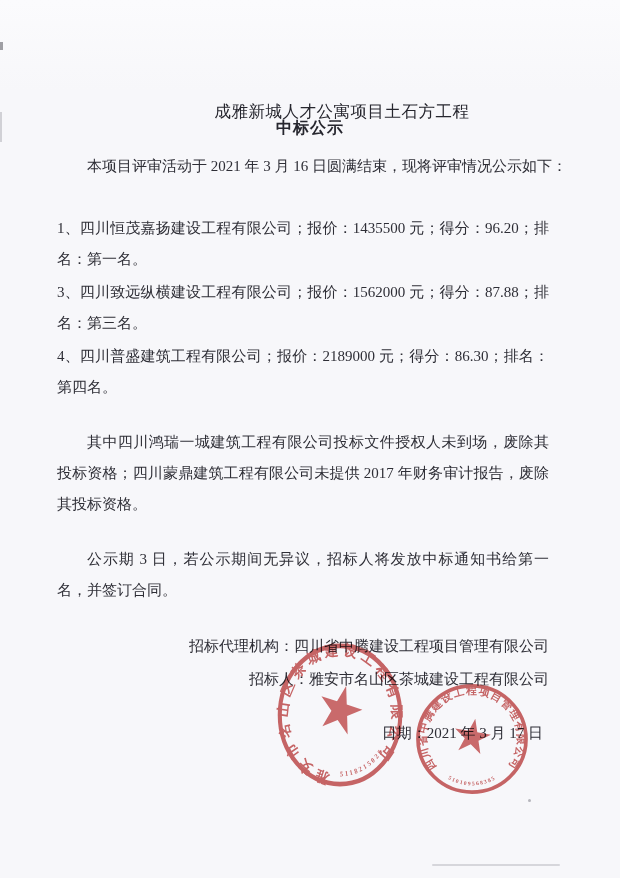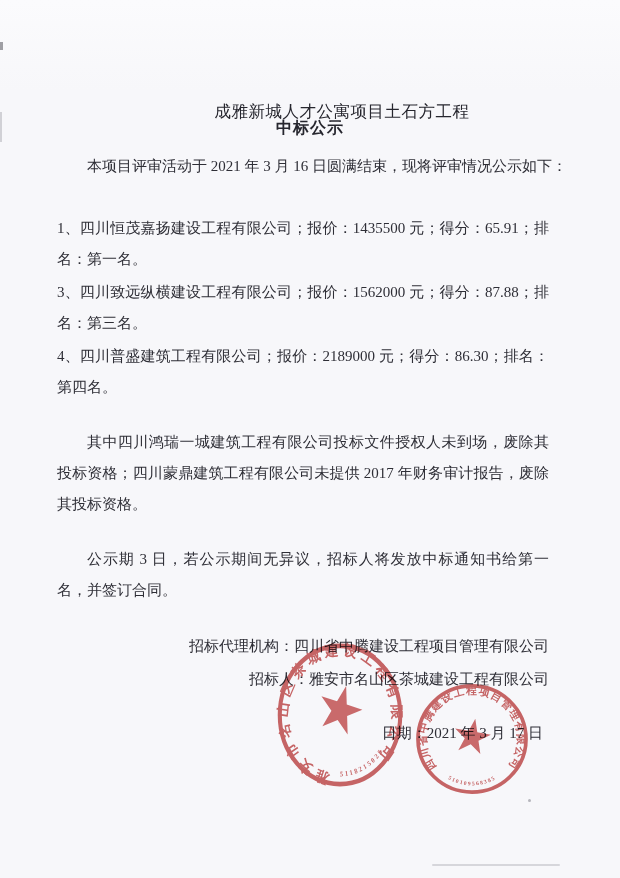--- a/index.html
+++ b/index.html
@@ -55,21 +55,21 @@
 
 <div class="page">
 
   <h1 class="doc-title">成雅新城人才公寓项目土石方工程</h1>
   <h2 class="doc-subtitle">中标公示</h2>
 
   <div class="content">
     <p class="intro indent">本项目评审活动于 2021 年 3 月 16 日圆满结束，现将评审情况公示如下：</p>
 
     <div>
-      <p class="bidder">1、四川恒茂嘉扬建设工程有限公司；报价：1435500 元；得分：65.91；排名：第一名。</p>
+      <p class="bidder">1、四川恒茂嘉扬建设工程有限公司；报价：1435500 元；得分：96.20；排名：第一名。</p>
       <p class="bidder">3、四川致远纵横建设工程有限公司；报价：1562000 元；得分：87.88；排名：第三名。</p>
       <p class="bidder">4、四川普盛建筑工程有限公司；报价：2189000 元；得分：86.30；排名：第四名。</p>
     </div>
 
     <p class="para-disq indent">其中四川鸿瑞一城建筑工程有限公司投标文件授权人未到场，废除其投标资格；四川蒙鼎建筑工程有限公司未提供 2017 年财务审计报告，废除其投标资格。</p>
 
     <p class="para-pub indent">公示期 3 日，若公示期间无异议，招标人将发放中标通知书给第一名，并签订合同。</p>
 
     <div class="sig-block">
       <p>招标代理机构：四川省中腾建设工程项目管理有限公司</p>

